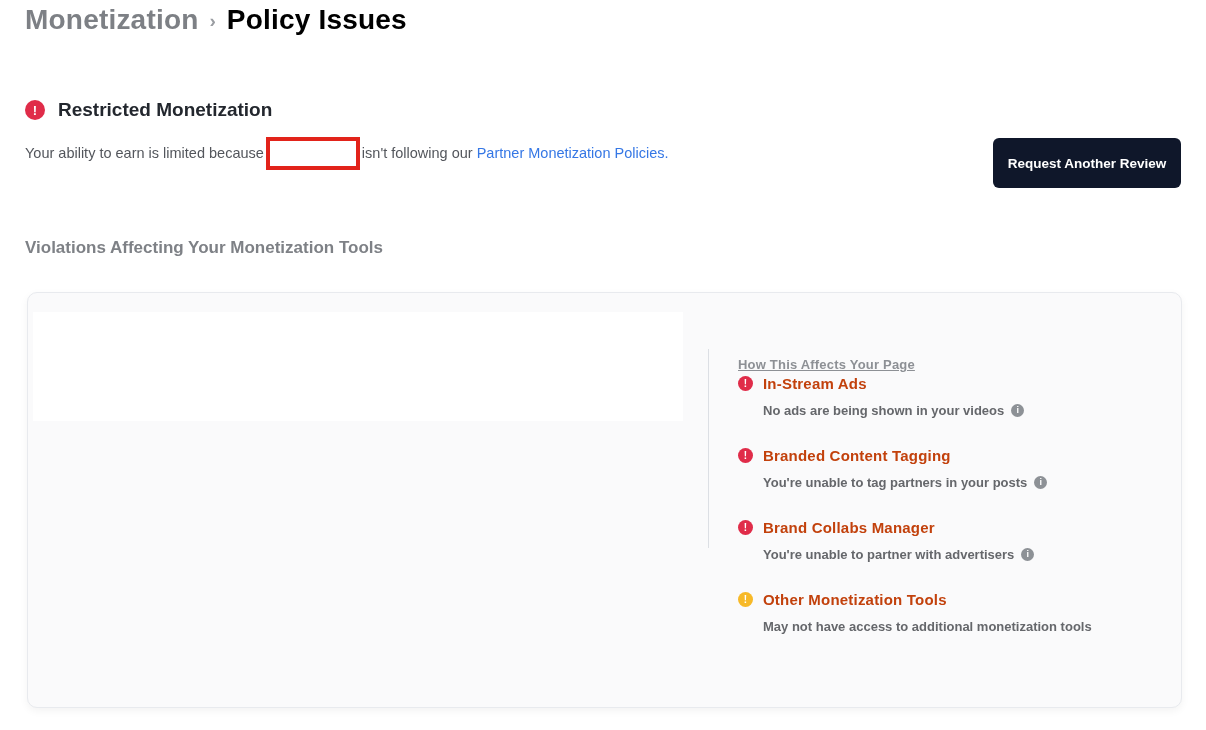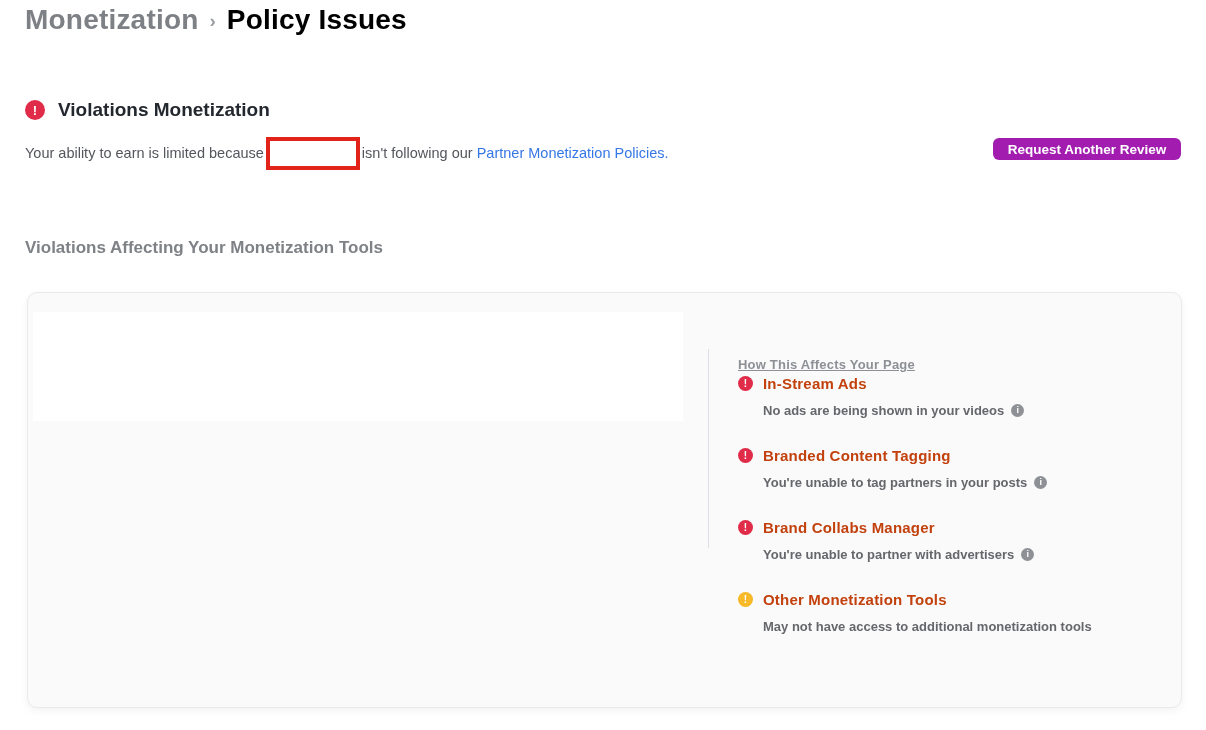--- a/index.html
+++ b/index.html
@@ -19,21 +19,21 @@
   .badge.sm { width: 15px; height: 15px; font-size: 10px; }
   .sev-error { background: #e02c49; }
   .sev-warning { background: #f7b928; }
   .restricted-title { font-size: 19px; font-weight: 700; color: #23272e; }
 
   .restricted-message { position: absolute; left: 25px; top: 136px; height: 34px; display: flex; align-items: center; font-size: 14.5px; color: #53565c; }
   .redaction-box { display: inline-block; width: 94px; height: 33px; border: 4px solid #e2231a; background: #ffffff; margin: 0 2px; }
   .policy-link { color: #3577e5; text-decoration: none; cursor: pointer; }
   .msg-gap { white-space: pre; }
 
-  .request-review-btn { position: absolute; left: 993px; top: 138px; width: 188px; height: 22px; background: #a21caf; border: none; border-radius: 6px; color: #ffffff; font-family: "Liberation Sans", sans-serif; font-size: 13.5px; font-weight: 700; cursor: pointer; }
+  .request-review-btn { position: absolute; left: 993px; top: 138px; width: 188px; height: 50px; background: #0f172a; border: none; border-radius: 6px; color: #ffffff; font-family: "Liberation Sans", sans-serif; font-size: 13.5px; font-weight: 700; cursor: pointer; }
 
   
   .violations-title { position: absolute; left: 25px; top: 238px; font-size: 17px; font-weight: 700; color: #7e8186; }
 
   .card { position: absolute; left: 27px; top: 292px; width: 1155px; height: 416px; background: #fafafb; border: 1px solid #e8eaee; border-radius: 10px; box-shadow: 0 3px 8px rgba(0,0,0,0.05); }
   .redacted-content { position: absolute; left: 5px; top: 19px; width: 650px; height: 109px; background: #ffffff; }
   .v-divider { position: absolute; left: 680px; top: 56px; width: 1px; height: 199px; background: #dcdfe4; }
 
   .affects-panel { position: absolute; left: 710px; top: 64px; width: 430px; }
   .panel-title { font-size: 13px; font-weight: 700; color: #8d9095; line-height: 16px; letter-spacing: .2px; text-decoration: underline; }
@@ -48,21 +48,21 @@
 <body>
 
 <div class="breadcrumb">
   <span class="crumb-parent">Monetization</span>
   <span class="crumb-sep">›</span>
   <span class="crumb-current">Policy Issues</span>
 </div>
 
 <div class="restricted-header">
   <span class="badge lg sev-error">!</span>
-  <span class="restricted-title">Violations Monetization</span>
+  <span class="restricted-title">Restricted Monetization</span>
 </div>
 
 <div class="restricted-message">
   <span>Your ability to earn is limited because</span>
   <span class="redaction-box"></span>
   <span class="msg-gap">isn't following our </span>
   <a class="policy-link">Partner Monetization Policies.</a>
 </div>
 
 <button class="request-review-btn">Request Another Review</button>

